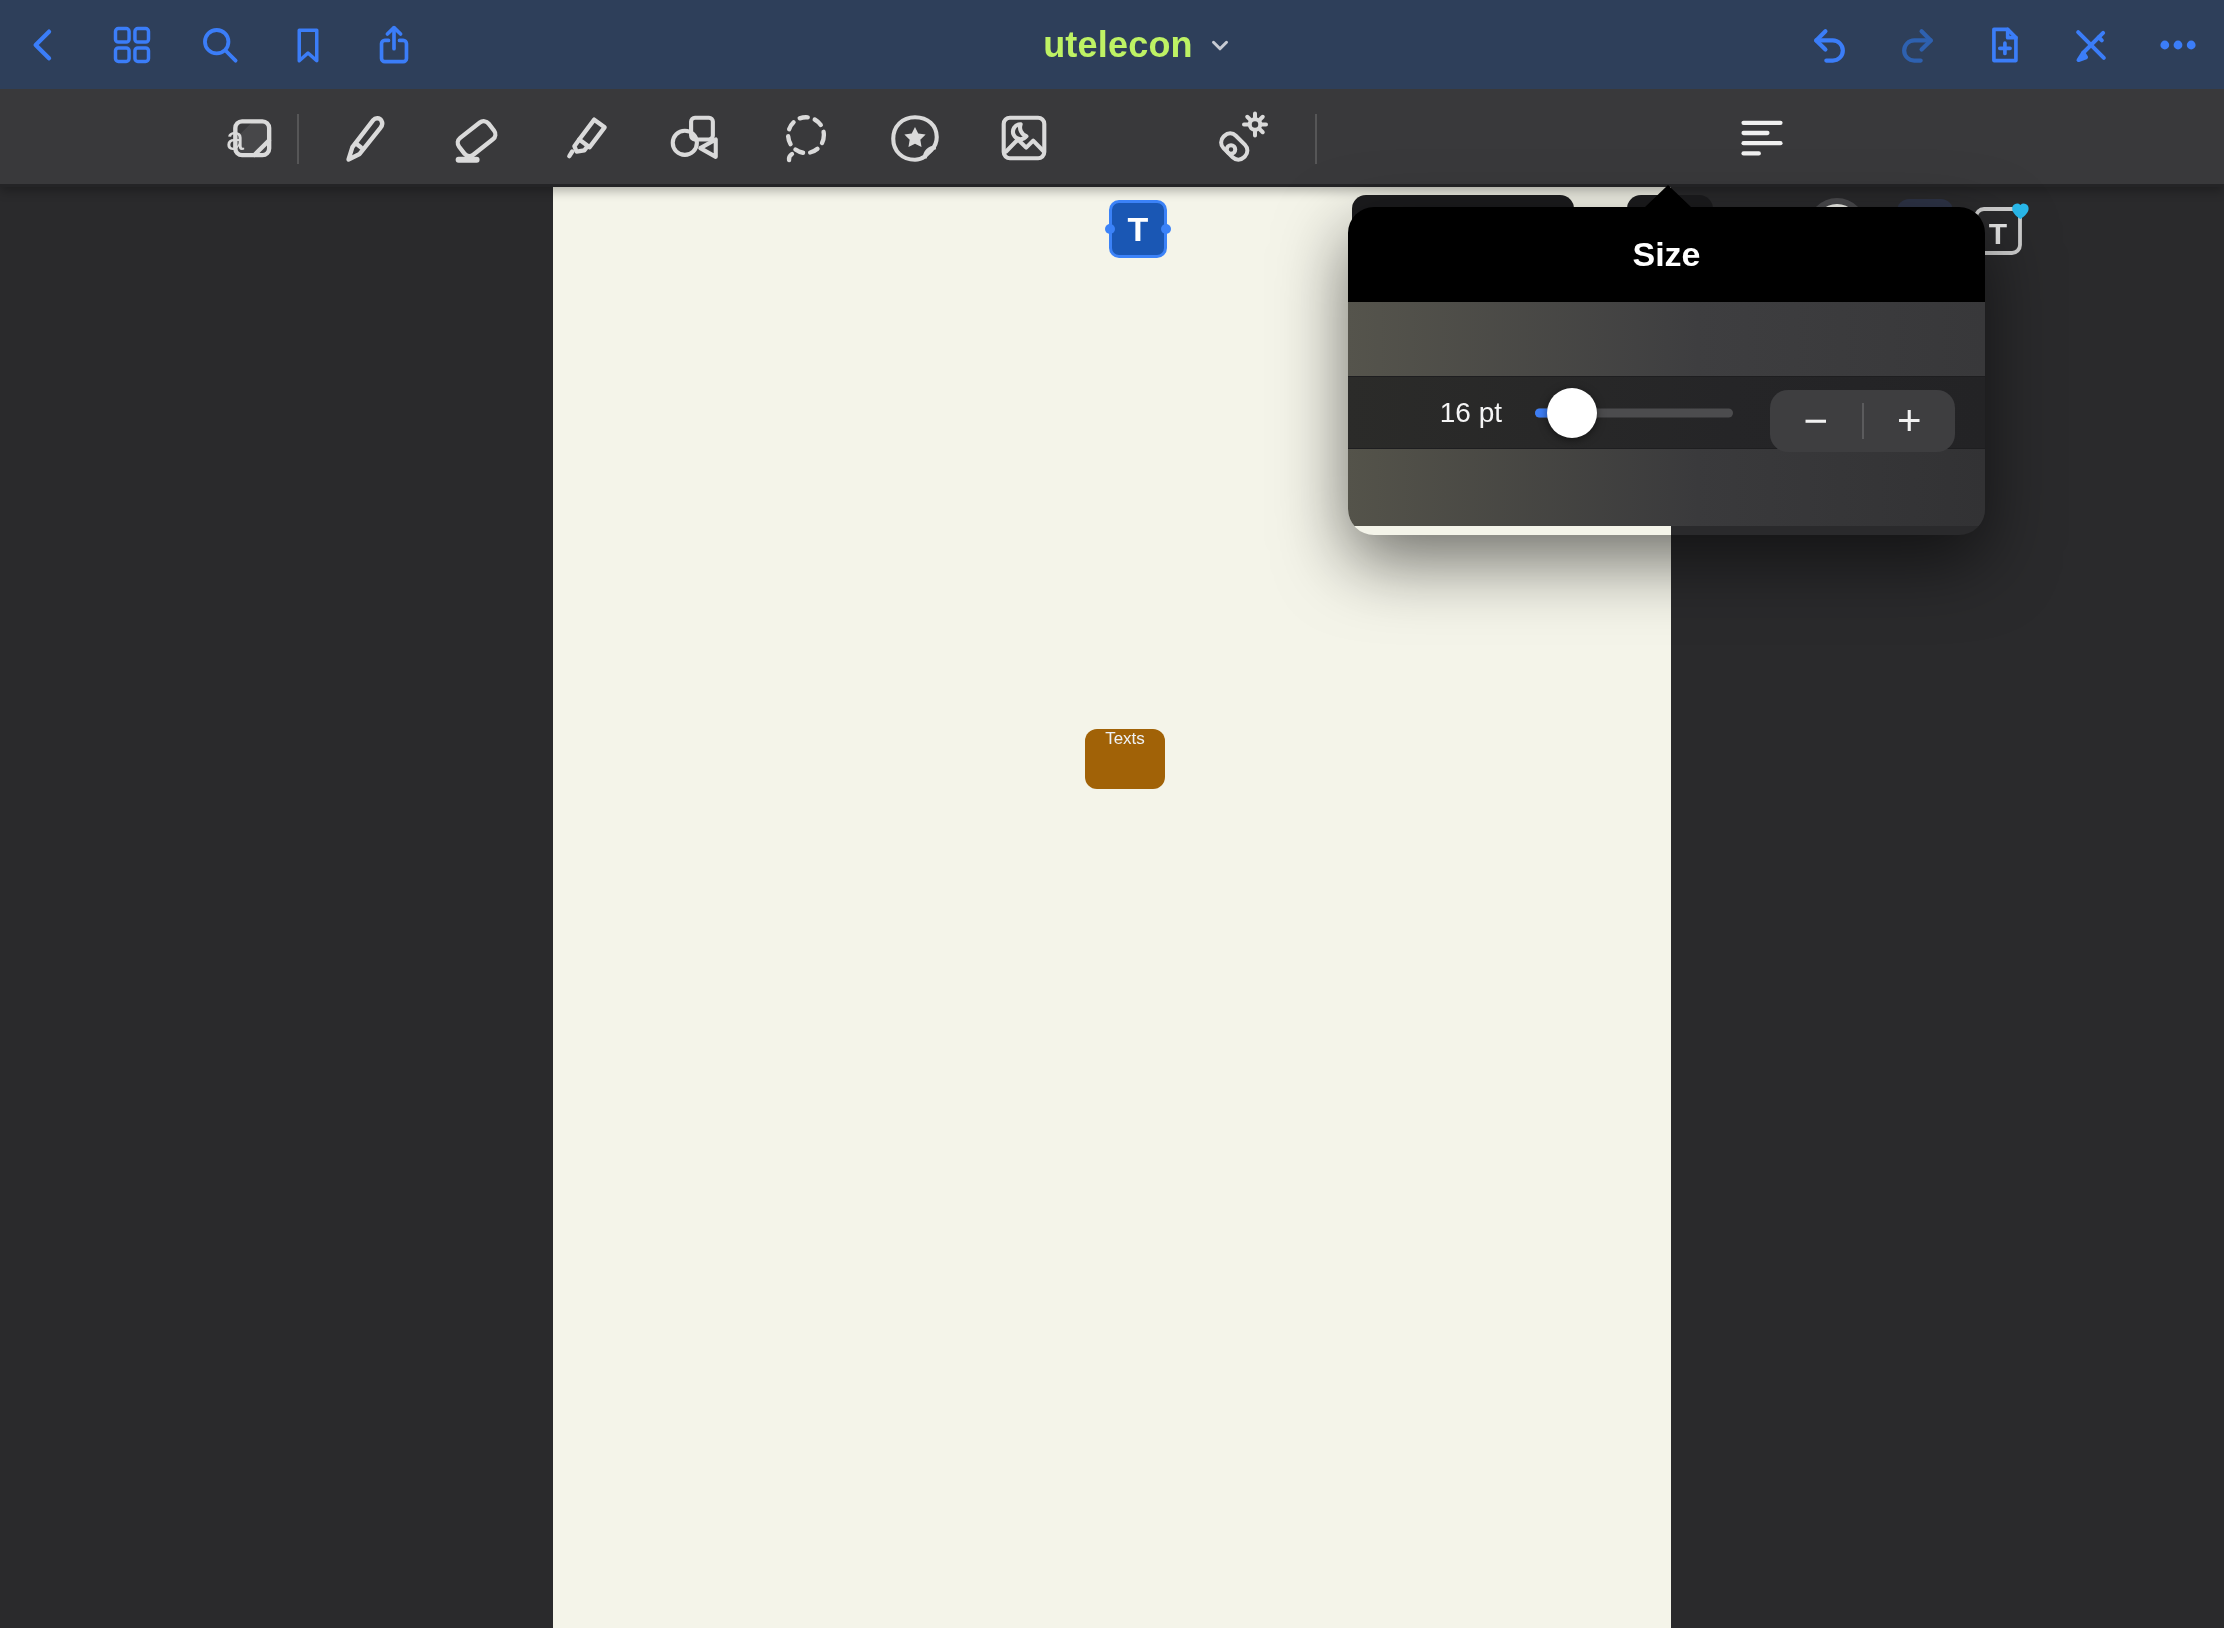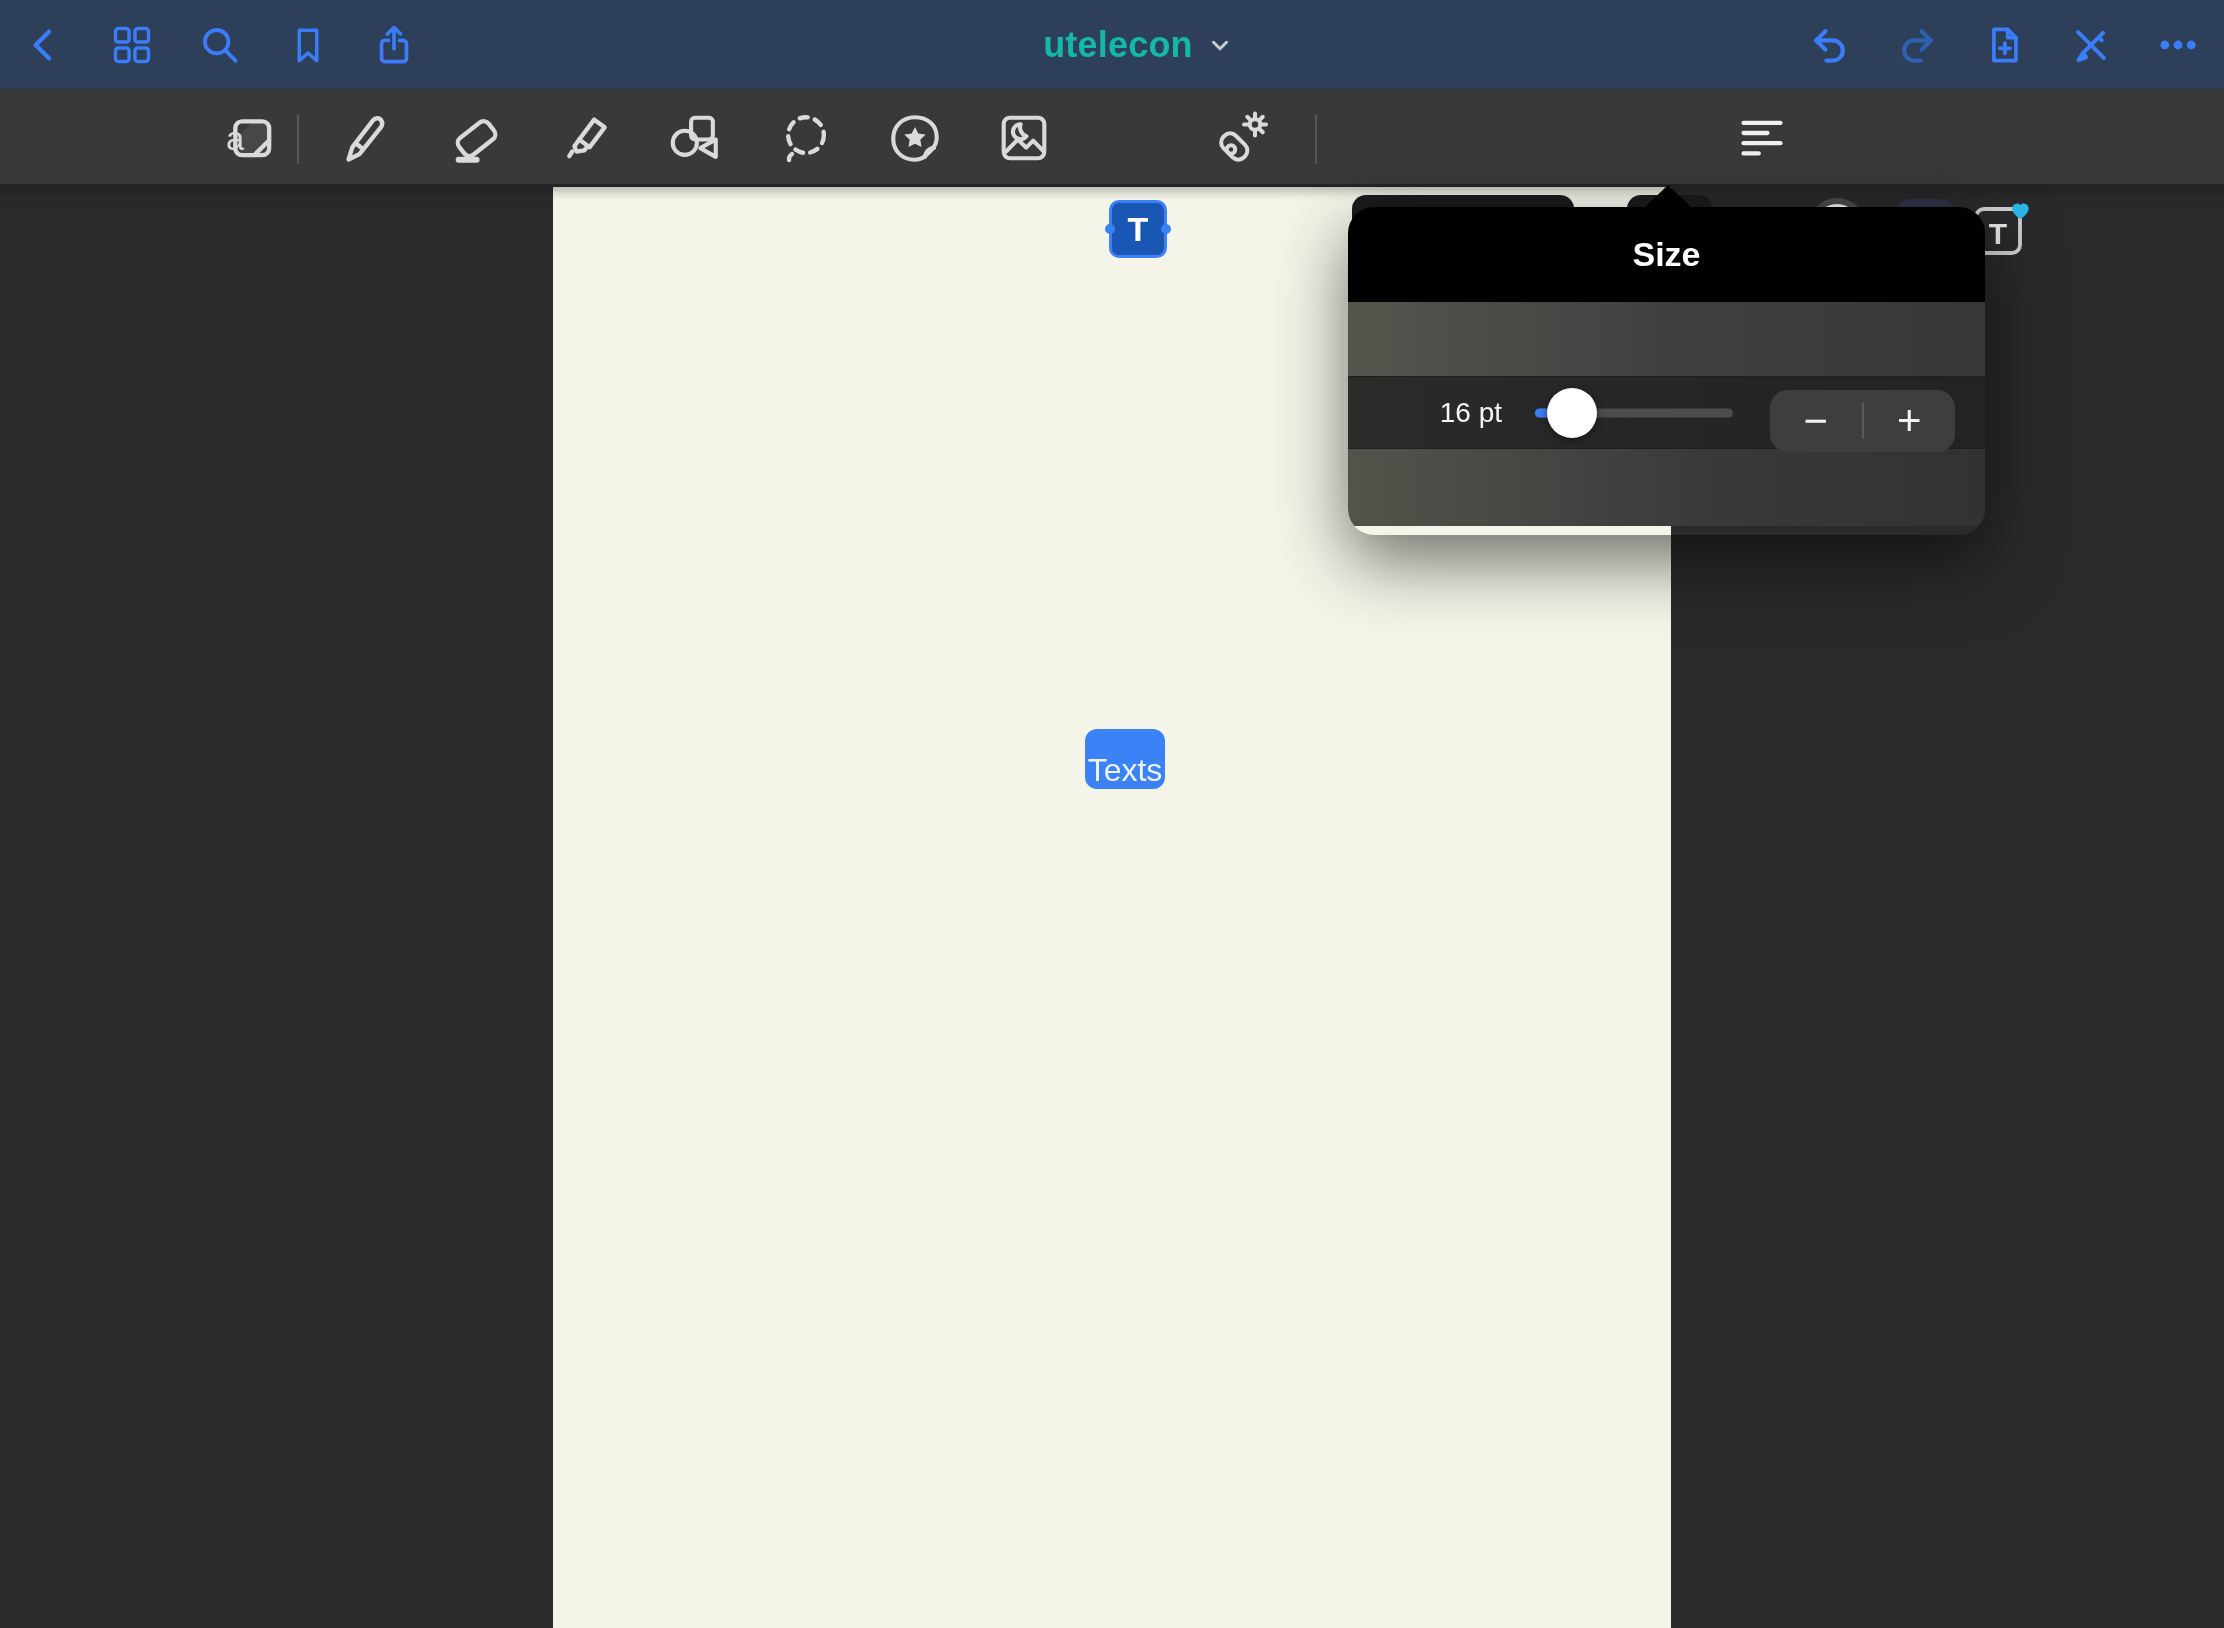--- a/index.html
+++ b/index.html
@@ -5,21 +5,21 @@
   html,body{margin:0;padding:0;background:#2A2A2C;}
   .screen{position:relative;width:2224px;height:1628px;background:#2A2A2C;overflow:hidden;
           font-family:"Liberation Sans","DejaVu Sans",sans-serif;-webkit-font-smoothing:antialiased;}
   svg{display:block;}
 
   
   .topbar{position:absolute;left:0;top:0;width:100%;height:89px;background:#2E3F5A;z-index:30;}
   .tb-btn{position:absolute;top:21px;width:48px;height:48px;display:flex;align-items:center;justify-content:center;color:#3B7DF8;}
   .tb-btn.dim{color:#2E61B0;}
   .title-wrap{position:absolute;left:988px;top:0;width:300px;height:89px;display:flex;align-items:center;justify-content:center;gap:14px;}
-  .doc-title{color:#14b8a6;font-size:36px;font-weight:bold;letter-spacing:.2px;}
+  .doc-title{color:#bef264;font-size:36px;font-weight:bold;letter-spacing:.2px;}
 
   
   .toolbar{position:absolute;left:0;top:89px;width:100%;height:98px;background:#39393B;z-index:25;
            box-sizing:border-box;border-bottom:3px solid #242426;box-shadow:0 4px 10px rgba(0,0,0,.28);}
   .tool{position:absolute;top:17px;width:64px;height:64px;display:flex;align-items:center;justify-content:center;color:#DADADA;}
   .tdiv{position:absolute;top:25px;width:2px;height:50px;background:#626264;opacity:.7;}
 
   .text-tool{position:absolute;left:1109px;top:111px;width:58px;height:58px;box-sizing:border-box;
              background:#1A57B4;border:3px solid #3B82F8;border-radius:10px;color:#fff;z-index:26;
              display:flex;align-items:center;justify-content:center;font-size:34px;font-weight:bold;}
@@ -32,22 +32,22 @@
   .size-pill{left:1627px;width:86px;gap:8px;font-size:31px;font-weight:bold;}
 
   .color-swatch{position:absolute;left:1808px;top:109px;width:58px;height:58px;border-radius:50%;background:#4A4A4D;z-index:26;}
   .color-swatch .inner{position:absolute;inset:6px;border-radius:50%;background:#F1F1EB;display:flex;align-items:center;justify-content:center;}
   .navy-swatch{position:absolute;left:1897px;top:110px;width:56px;height:56px;border-radius:12px;background:#2D3346;z-index:26;}
   .theart{position:absolute;left:1968px;top:106px;width:66px;height:66px;z-index:26;color:#CFCFCF;}
 
   
   .canvas{position:absolute;left:0;top:187px;width:100%;height:1441px;background:#2A2A2C;}
   .paper{position:absolute;left:553px;top:0;width:1118px;height:1441px;background:#F4F4E9;}
-  .text-box{position:absolute;left:532px;top:542px;width:80px;height:60px;background:#3b82f6;border-radius:12px;
-            color:#EFF2F6;display:flex;align-items:flex-end;justify-content:center;font-size:32px;}
+  .text-box{position:absolute;left:532px;top:542px;width:80px;height:60px;background:#a16207;border-radius:12px;
+            color:#EFF2F6;display:flex;align-items:flex-start;justify-content:center;font-size:17px;}
 
   
   .pop-pointer{position:absolute;left:1644px;top:185px;width:0;height:0;z-index:40;
                border-left:24px solid transparent;border-right:24px solid transparent;border-bottom:23px solid #000;}
   .popover{position:absolute;left:1348px;top:207px;width:637px;height:328px;border-radius:26px;overflow:hidden;
            z-index:40;box-shadow:0 26px 70px rgba(0,0,0,.55);}
   .pop-header{height:95px;background:#000;display:flex;align-items:center;justify-content:center;}
   .pop-title{color:#FFF;font-size:34px;font-weight:bold;}
   .band1{height:74px;background:linear-gradient(90deg,#55544C 0%,#3E3E40 55%,#38383A 100%);}
   .slider-row{position:relative;height:73px;background:linear-gradient(90deg,#2B2B29 0%,#252527 60%,#232325 100%);

